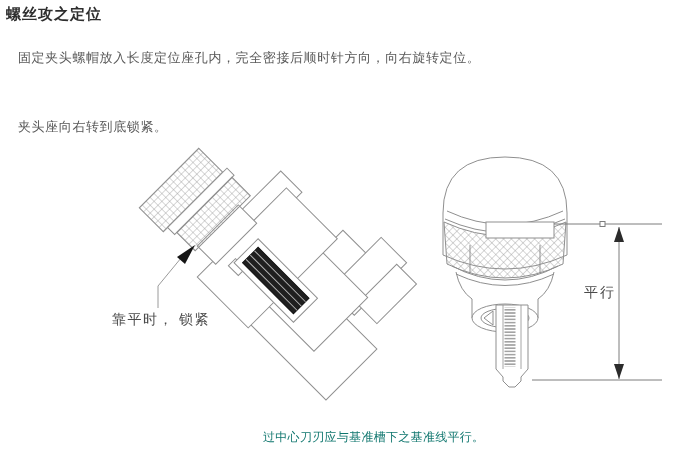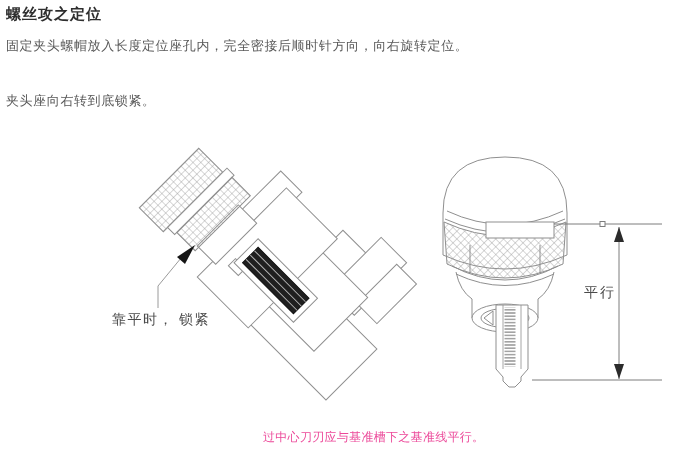--- a/index.html
+++ b/index.html
@@ -5,36 +5,36 @@
   html,body{margin:0;padding:0;background:#fff;}
   .page{
     position:relative;width:677px;height:453px;background:#ffffff;
     font-family:"DejaVu Sans", sans-serif;overflow:hidden;
   }
   .title{
     position:absolute;left:6px;top:5px;margin:0;
     font-size:15px;font-weight:bold;color:#2f2f2f;letter-spacing:1px;
   }
   .ins{
-    position:absolute;left:6px;margin:0;
+    position:absolute;left:6px;margin:12px;
     font-size:13px;color:#595959;letter-spacing:0.6px;white-space:nowrap;
   }
-  .ins1{top:37px}.ins2{top:62px}.ins3{top:92px}.ins4{top:114px}
+  .ins1{top:37px}.ins2{top:62px}.ins3{top:106px}.ins4{top:114px}
   .fig{position:absolute;}
   .fig-left{left:105px;top:138px;width:312px;height:268px;}
   .fig-right{left:418px;top:145px;width:252px;height:255px;}
   svg{overflow:visible;display:block;}
   .fig-label{
     position:absolute;font-size:14px;color:#4a4a4a;white-space:nowrap;font-family:Liberation Serif, serif;
   }
   .label-left{left:112px;top:311px;letter-spacing:1.5px;}
   .label-right{left:584px;top:284px;letter-spacing:2px;}
   .caption{
     position:absolute;left:263px;top:429px;margin:0;
-    font-size:12px;color:#ec4899;white-space:nowrap;letter-spacing:0.3px;
+    font-size:12px;color:#0f766e;white-space:nowrap;letter-spacing:0.3px;
   }
 </style>
 </head>
 <body>
 
 <div class="page">
 
   <h1 class="title">螺丝攻之定位</h1>
 
   <p class="ins ins1">固定夹头螺帽放入长度定位座孔内，完全密接后顺时针方向，向右旋转定位。</p>

